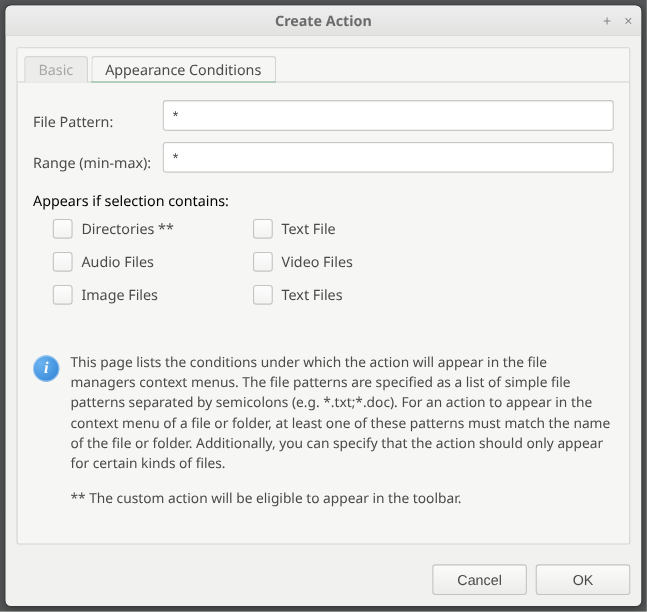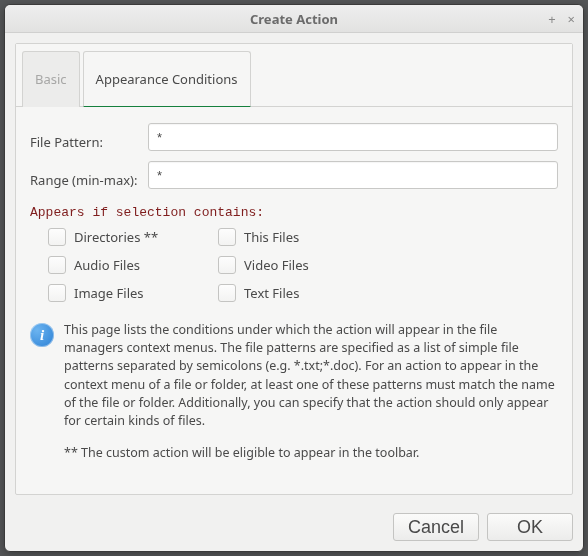--- a/index.html
+++ b/index.html
@@ -62,21 +62,21 @@
       position: relative;
     }
     .tabs {
       display: flex;
       padding: 6px 6px 0 6px;
       gap: 3px;
       background: #f6f6f5;
       border-bottom: 1px solid #d3d3d1;
     }
     .tab {
-      padding: 18px 12px;
+      padding: 2px 12px;
       border: 1px solid #d3d3d1;
       border-bottom: none;
       border-radius: 3px 3px 0 0;
       background: #ececeb;
       color: #a7a7a6;
       cursor: pointer;
       font-size: 13px;
       position: relative;
       top: 1px;
     }
@@ -106,29 +106,29 @@
       border: 1px solid #c8c8c6;
       border-radius: 3px;
       background: #fff;
       padding: 0 8px;
       font-size: 13px;
       color: #4a4a4a;
       box-shadow: inset 0 1px 1px rgba(0,0,0,0.04);
     }
     .contains-label {
       margin: 6px 0 8px 0;
-      color: #7f1d1d;
-      font-family: Liberation Mono, monospace;
+      color: #000000;
     }
     .check-grid {
       display: grid;
       grid-template-columns: 170px 170px;
       row-gap: 10px;
       column-gap: 0;
       padding-left: 18px;
+      gap: 12px;
     }
     .chk {
       display: flex;
       align-items: center;
       gap: 8px;
       color: #4a4a4a;
       cursor: pointer;
     }
     .chk .box {
       width: 18px;
@@ -172,21 +172,21 @@
       gap: 8px;
       padding: 8px 10px 10px 10px;
     }
     .btn {
       min-width: 86px;
       height: 28px;
       border: 1px solid #c4c4c2;
       border-radius: 3px;
       background: linear-gradient(#fbfbfa,#ececeb);
       color: #4a4a4a;
-      font-size: 18px;
+      font-size: 13px;
       cursor: pointer;
     }
   </style>
 </head>
 <body>
 
 <div class="window">
   <div class="titlebar">
     <div class="title">Create Action</div>
     <div class="controls">
@@ -213,21 +213,21 @@
 
       <div class="contains-label">Appears if selection contains:</div>
 
       <div class="check-grid">
         <label class="chk">
           <span class="box"></span>
           <span>Directories **</span>
         </label>
         <label class="chk">
           <span class="box"></span>
-          <span>This Files</span>
+          <span>Text File</span>
         </label>
         <label class="chk">
           <span class="box"></span>
           <span>Audio Files</span>
         </label>
         <label class="chk">
           <span class="box"></span>
           <span>Video Files</span>
         </label>
         <label class="chk">

